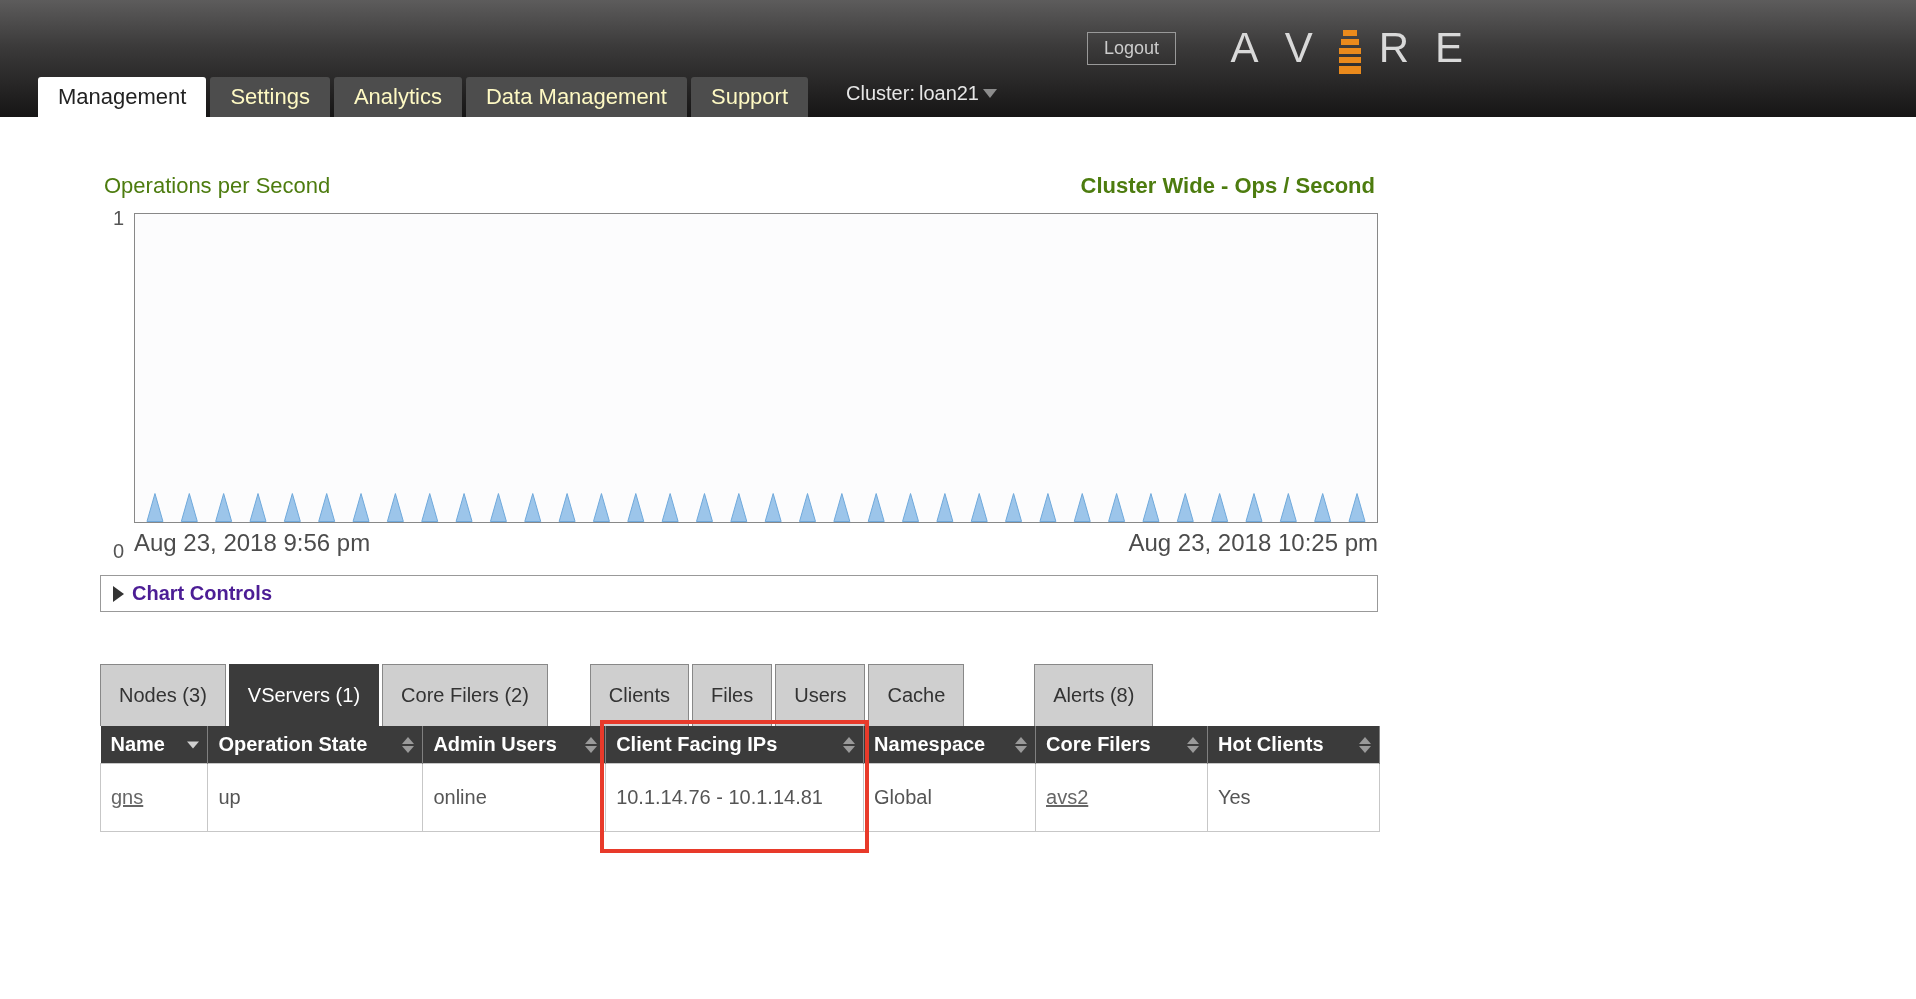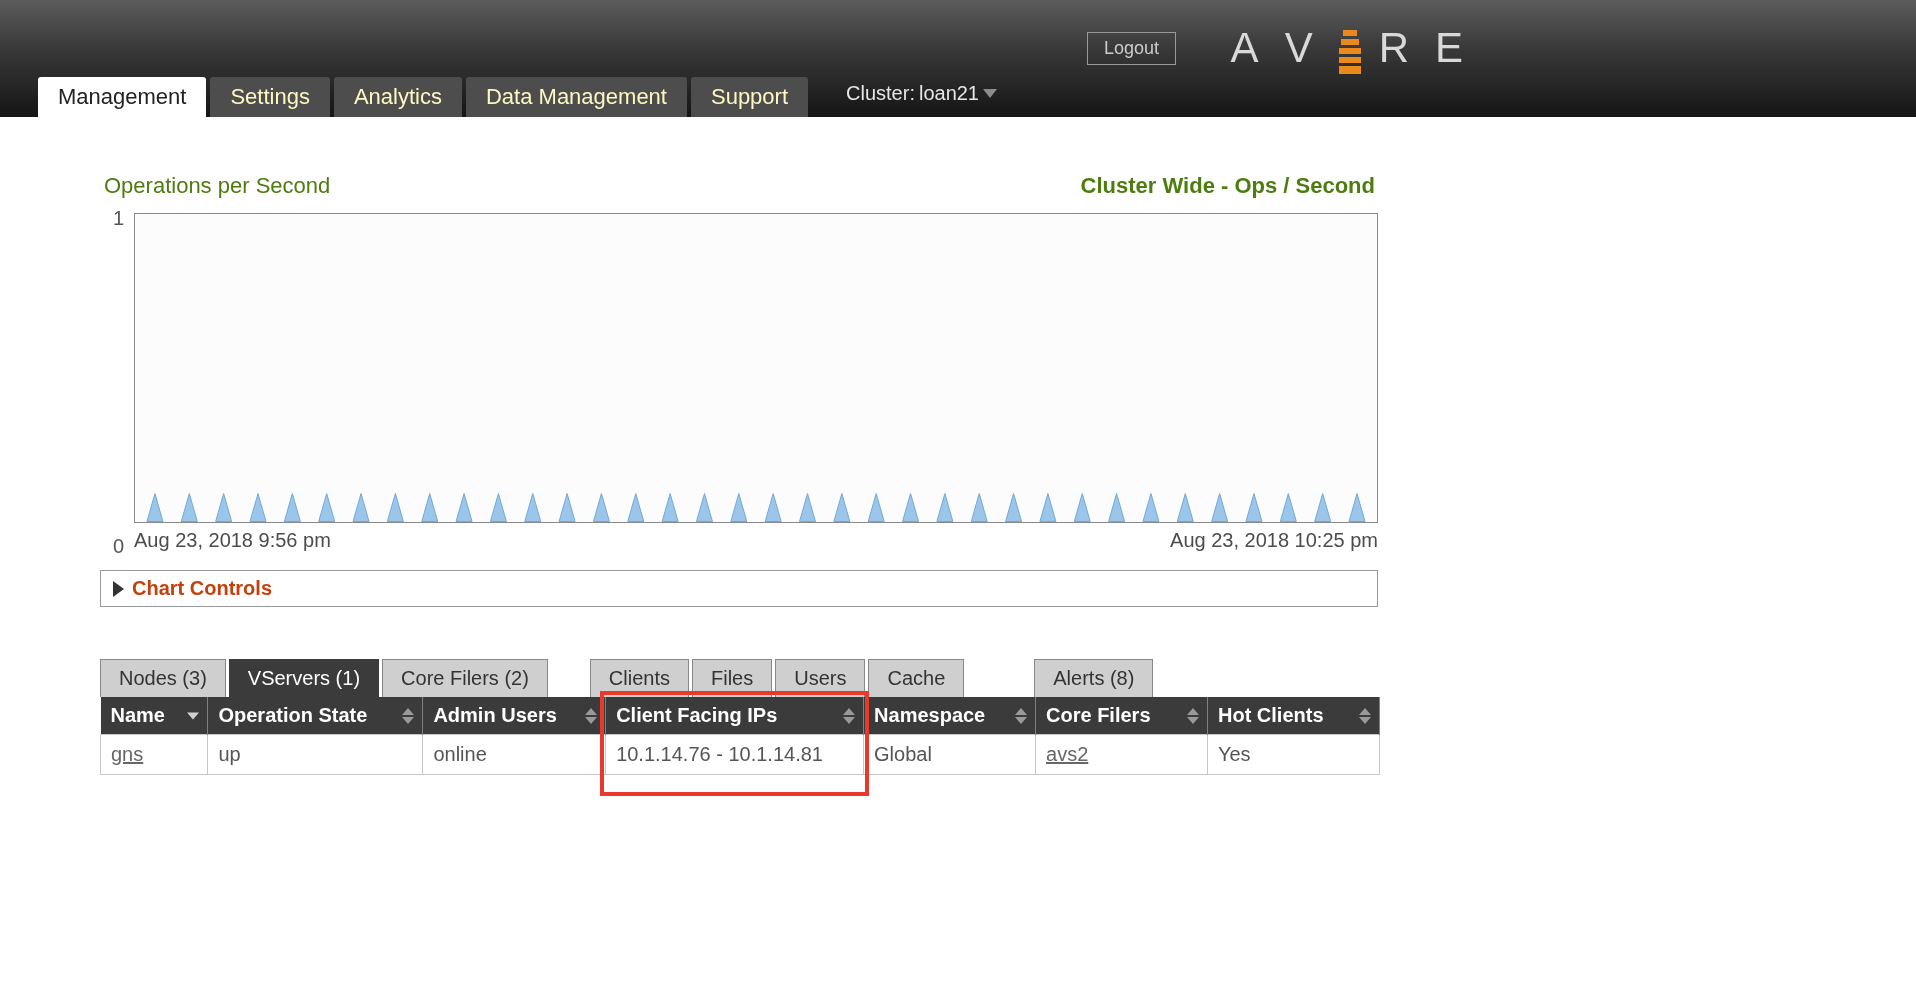--- a/index.html
+++ b/index.html
@@ -54,37 +54,37 @@
   .chart-titles { display: flex; justify-content: space-between; font-size: 22px; color: #4d7c0f; margin: 16px 0 14px 4px; }
   .chart-titles .right { font-weight: 700; }
 
   .chart-wrap { position: relative; margin-left: 34px; }
   .plot {
     width: 1244px; height: 310px; border: 1px solid #888; background: #fcfcfd;
     position: relative; overflow: hidden;
   }
   .ylab { position: absolute; right: 100%; margin-right: 10px; font-size: 20px; color: #555; }
   .ylab.top { top: -6px; } .ylab.bot { bottom: -6px; }
-  .xlab-row { display: flex; justify-content: space-between; width: 1244px; font-size: 20px; color: #4c4c4c; margin-top: 6px; gap: 28px; }
+  .xlab-row { display: flex; justify-content: space-between; width: 1244px; font-size: 24px; color: #4c4c4c; margin-top: 6px; gap: 28px; }
 
   svg.spikes { position: absolute; inset: 0; }
 
   .controls-bar {
     border: 1px solid #999; width: 1278px; margin-top: 18px; padding: 6px 12px;
-    display: flex; align-items: center; gap: 8px; font-size: 20px; color: #c2410c;
+    display: flex; align-items: center; gap: 8px; font-size: 20px; color: #4c1d95;
   }
   .controls-bar .tri2 {
     width: 0; height: 0; border-top: 8px solid transparent; border-bottom: 8px solid transparent;
     border-left: 11px solid #333;
   }
 
   
   .dtabs { display: flex; gap: 3px; margin-top: 52px; align-items: flex-end; }
   .dtab {
-    background: #cfcfcf; color: #333; padding: 7px 18px; font-size: 20px; cursor: pointer;
+    background: #cfcfcf; color: #333; padding: 19px 18px; font-size: 20px; cursor: pointer;
     border: 1px solid #888; border-bottom: none;
   }
   .dtab.active { background: #3b3b3b; color: #fff; border-color:#3b3b3b; }
   .dtab-gap { width: 36px; }
   .dtab-gap2 { width: 64px; }
 
   
   table { border-collapse: collapse; width: 1280px; }
   thead th {
     background: #3b3b3b; color: #fff; text-align: left; font-size: 20px; font-weight: bold;
@@ -93,21 +93,21 @@
   thead th .sorter {
     position: absolute; right: 8px; top: 50%; transform: translateY(-50%);
     display: flex; flex-direction: column; gap: 2px;
   }
   .sorter span { width:0;height:0;border-left:6px solid transparent;border-right:6px solid transparent; }
   .sorter .up { border-bottom:7px solid #9a9a9a; }
   .sorter .down { border-top:7px solid #9a9a9a; }
   thead th.name .sorter .down { border-top-color:#d0d0d0; }
 
   tbody td {
-    border: 1px solid #c7c7c7; padding: 8px 10px; font-size: 20px; color: #555;
+    border: 1px solid #c7c7c7; padding: 22px 10px; font-size: 20px; color: #555;
   }
   tbody td a { color: #666; text-decoration: underline; }
   .hicell { position: relative; }
   .hi-box {
     position: absolute; pointer-events: none;
     border: 4px solid #e83a2a;
     left: -6px; right: -6px; top: -44px; bottom: -22px;
   }
   
   col.c1{width:100px}col.c2{width:200px}col.c3{width:170px}

